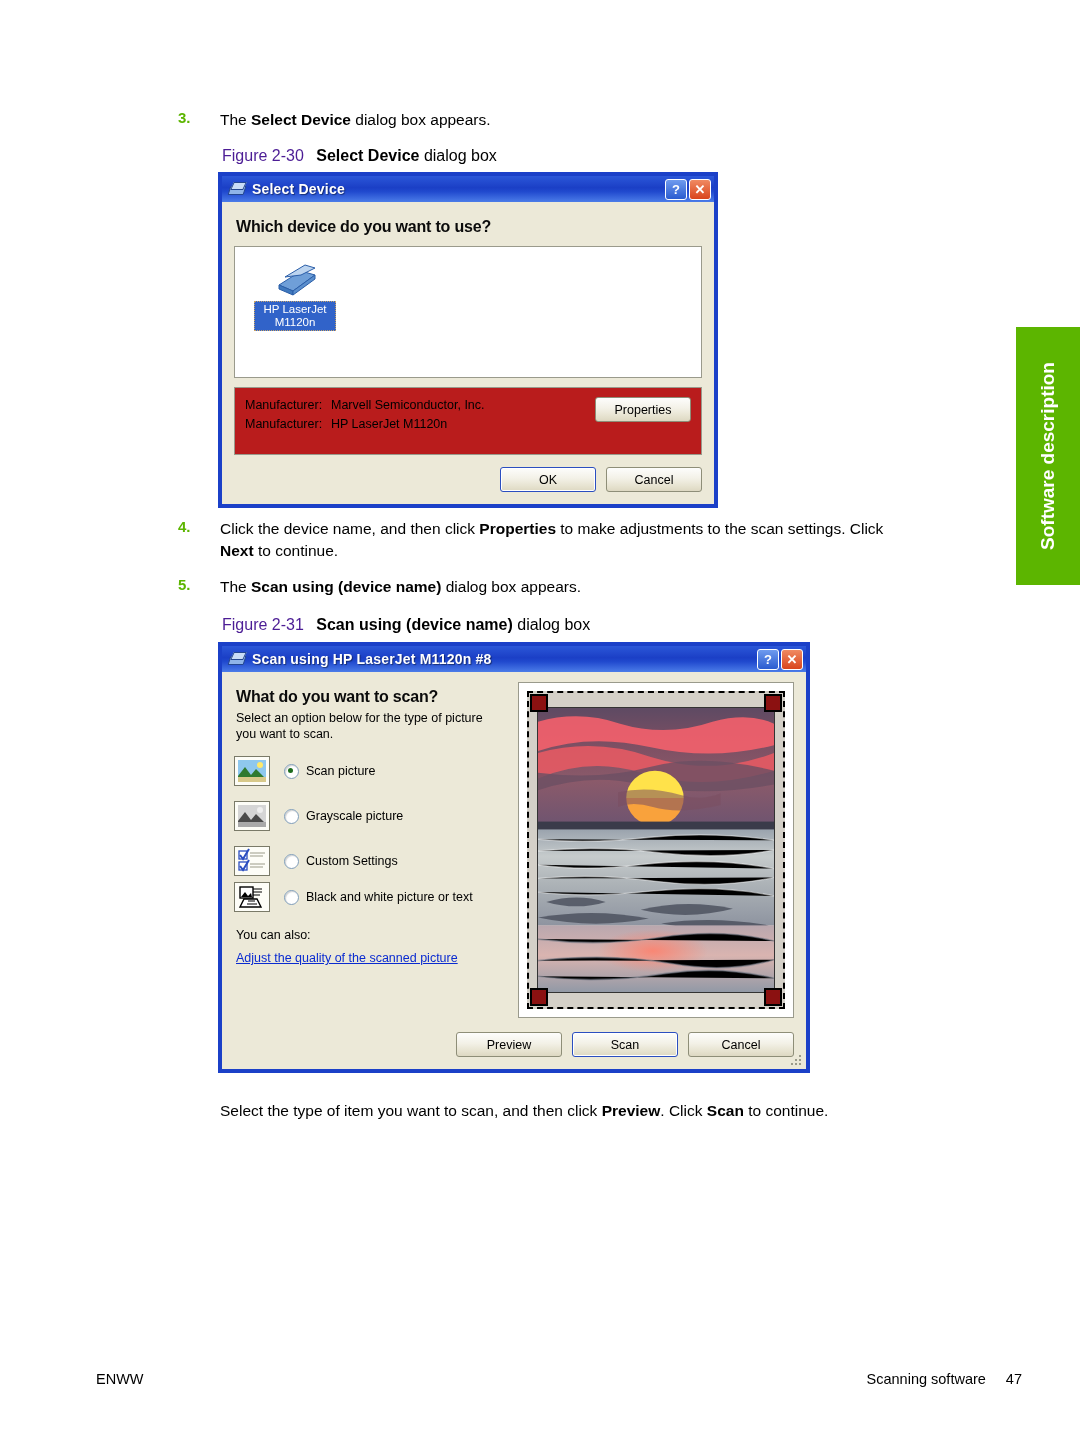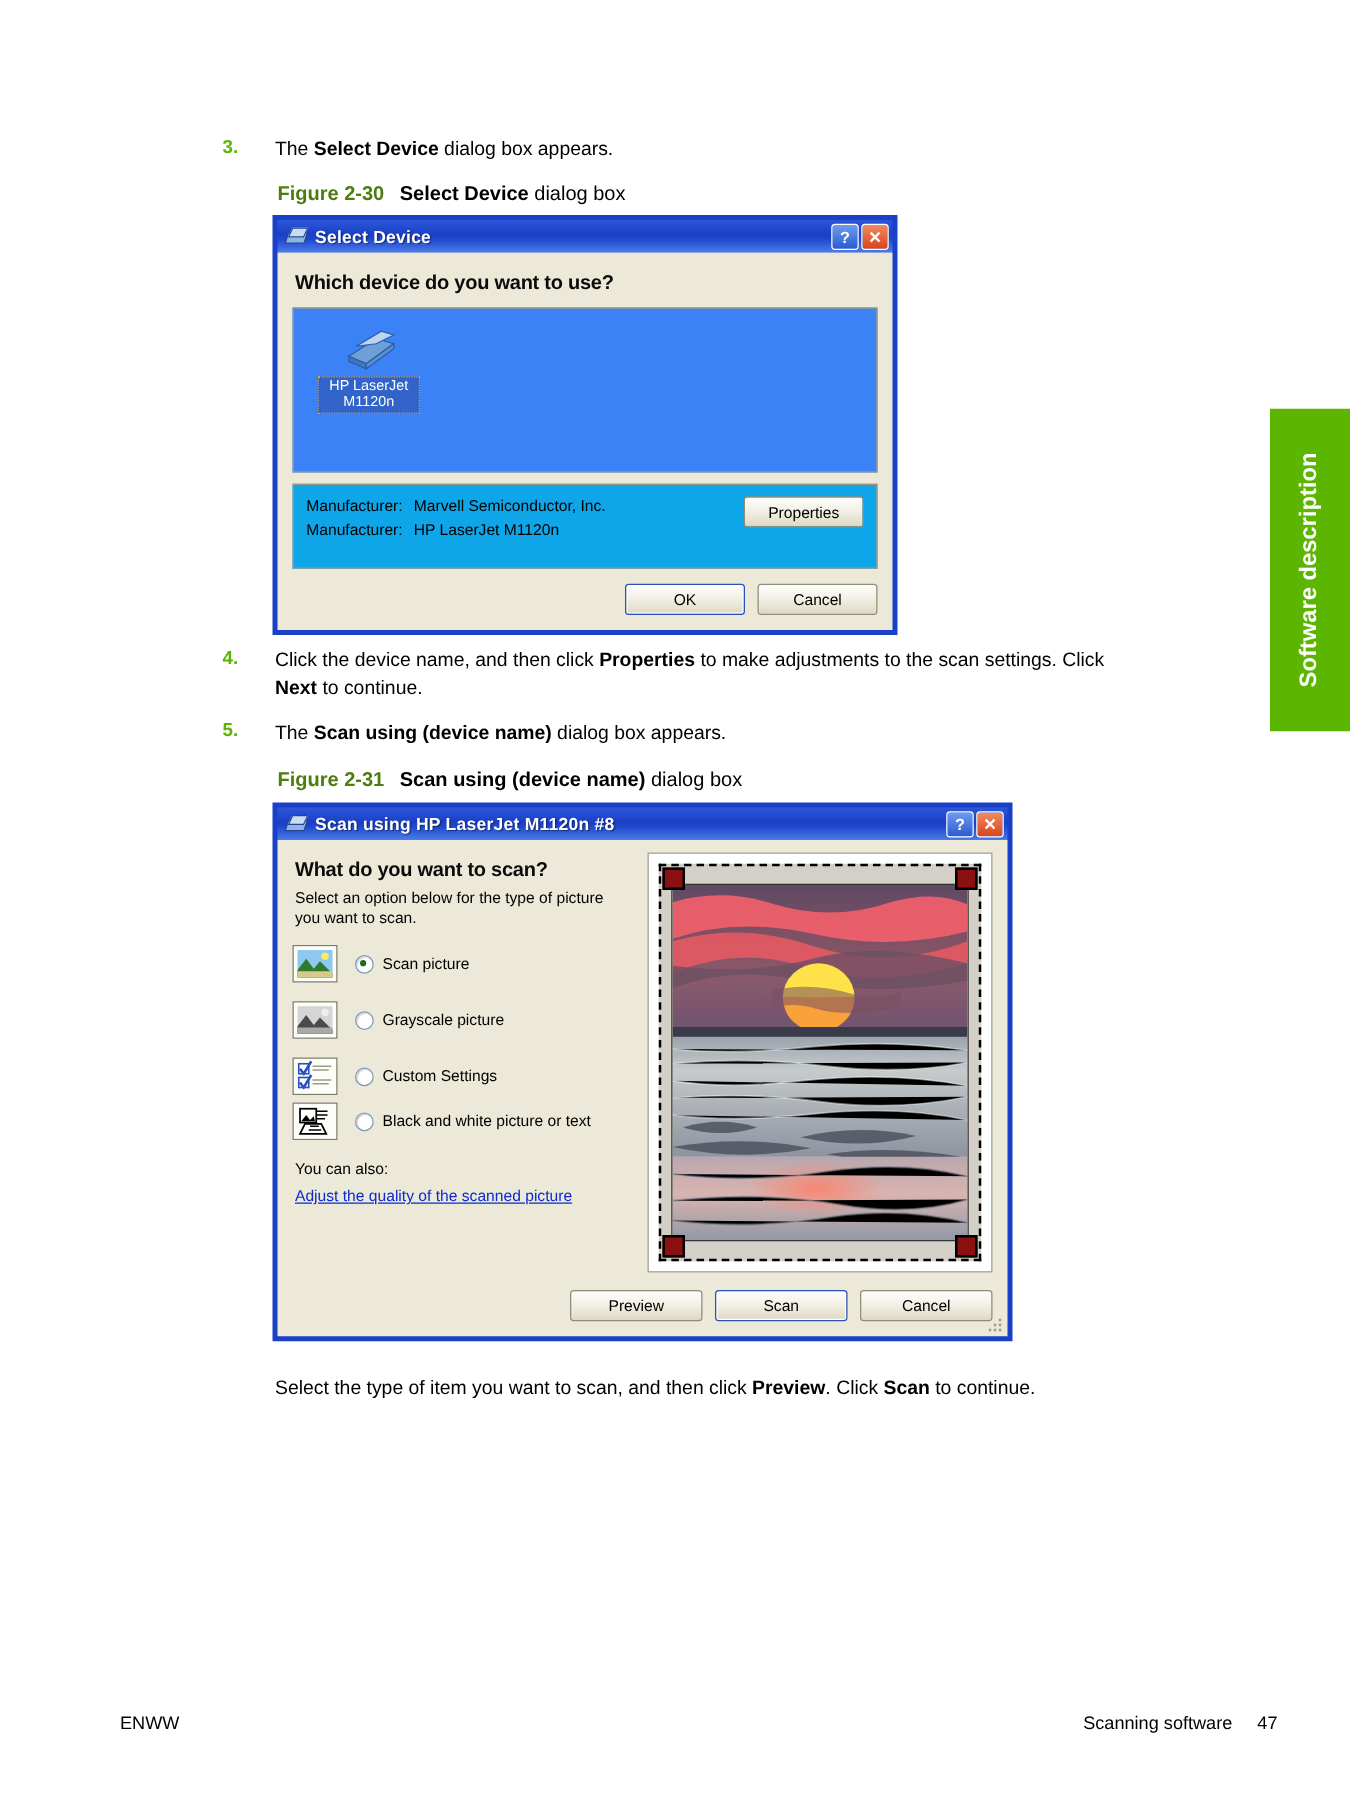--- a/index.html
+++ b/index.html
@@ -8,21 +8,21 @@
     font-family:"Liberation Sans",sans-serif;color:#000;
     position:relative;overflow:hidden;
   }
   
   .step{position:absolute;display:flex;}
   .step-num{color:#5CB500;font-weight:bold;font-size:15px;width:42px;flex:none;}
   .step-txt{font-size:15.5px;line-height:1.45;}
   b{font-weight:bold;}
 
   .figcap{position:absolute;font-size:16px;}
-  .figcap .fignum{color:#4d7c0f;font-weight:bold;}
+  .figcap .fignum{color:#4c1d95;font-weight:normal;}
   .figcap .figttl{font-weight:bold;}
 
   
   .dlg{position:absolute;background:#1B40C8;padding:3px;
        box-shadow:0 0 0 1px #1B40C8;}
   .dlg-title{height:26px;display:flex;align-items:center;
        background:linear-gradient(to bottom,#2B57D8 0%,#1B3FC6 45%,#2049CE 60%,#4B7CE8 100%);
        padding:0 3px 0 6px;}
   .dlg-title .tbar-icon{width:18px;height:14px;flex:none;margin-right:6px;position:relative;}
   .dlg-title .tbar-icon:before{content:"";position:absolute;left:1px;top:4px;width:14px;height:7px;
@@ -34,27 +34,27 @@
   .tbtns{margin-left:auto;display:flex;gap:2px;align-items:center;}
   .tbtn{width:20px;height:19px;border-radius:3px;border:1px solid #ffffff;
         display:flex;align-items:center;justify-content:center;
         font-size:13px;font-weight:bold;color:#fff;line-height:1;}
   .tbtn.help{background:linear-gradient(to bottom,#6f9bee,#2a5bd0);}
   .tbtn.close{background:linear-gradient(to bottom,#f08a62,#d9441c);}
 
   .dlg-body{background:#ECE9D8;padding:10px 12px 12px 12px;}
   .dlg-h1{font-size:16px;font-weight:bold;color:#0b0b0b;margin:6px 0 10px 2px;letter-spacing:-.2px;}
 
-  .listbox{background:#3b82f6;border:1px solid #9a9a8c;height:118px;padding:6px;position:relative;}
+  .listbox{background:#ffffff;border:1px solid #9a9a8c;height:118px;padding:6px;position:relative;}
   .dev-ico{position:absolute;left:26px;top:10px;width:46px;height:34px;}
   .dev-lbl{position:absolute;left:9px;top:48px;background:#3163c9;color:#fff;
            font-size:11.5px;line-height:13px;text-align:center;padding:1px 4px;
            border:1px dotted #c8a46a;width:72px;}
 
-  .infobox{border:1px solid #9a9a8c;background:#0ea5e9;margin-top:9px;padding:8px 10px 10px 10px;
+  .infobox{border:1px solid #9a9a8c;background:#b91c1c;margin-top:9px;padding:8px 10px 10px 10px;
            display:flex;align-items:flex-start;position:relative;height:48px;}
   .info-row{font-size:12.5px;line-height:19px;display:flex;}
   .info-key{width:86px;flex:none;}
   .btnrow{display:flex;justify-content:flex-end;gap:10px;margin-top:12px;}
 
   .xpbtn{min-width:74px;height:23px;padding:0 10px;font-size:12.5px;color:#000;
          background:linear-gradient(to bottom,#fdfdfc 0%,#f3f1e7 45%,#e6e2cf 80%,#ddd8c2 100%);
          border:1px solid #8e8e78;border-radius:3px;
          display:flex;align-items:center;justify-content:center;white-space:nowrap;}
   .xpbtn.default{border:1px solid #2b4ec0;box-shadow:inset 0 0 0 1px #fff;}

